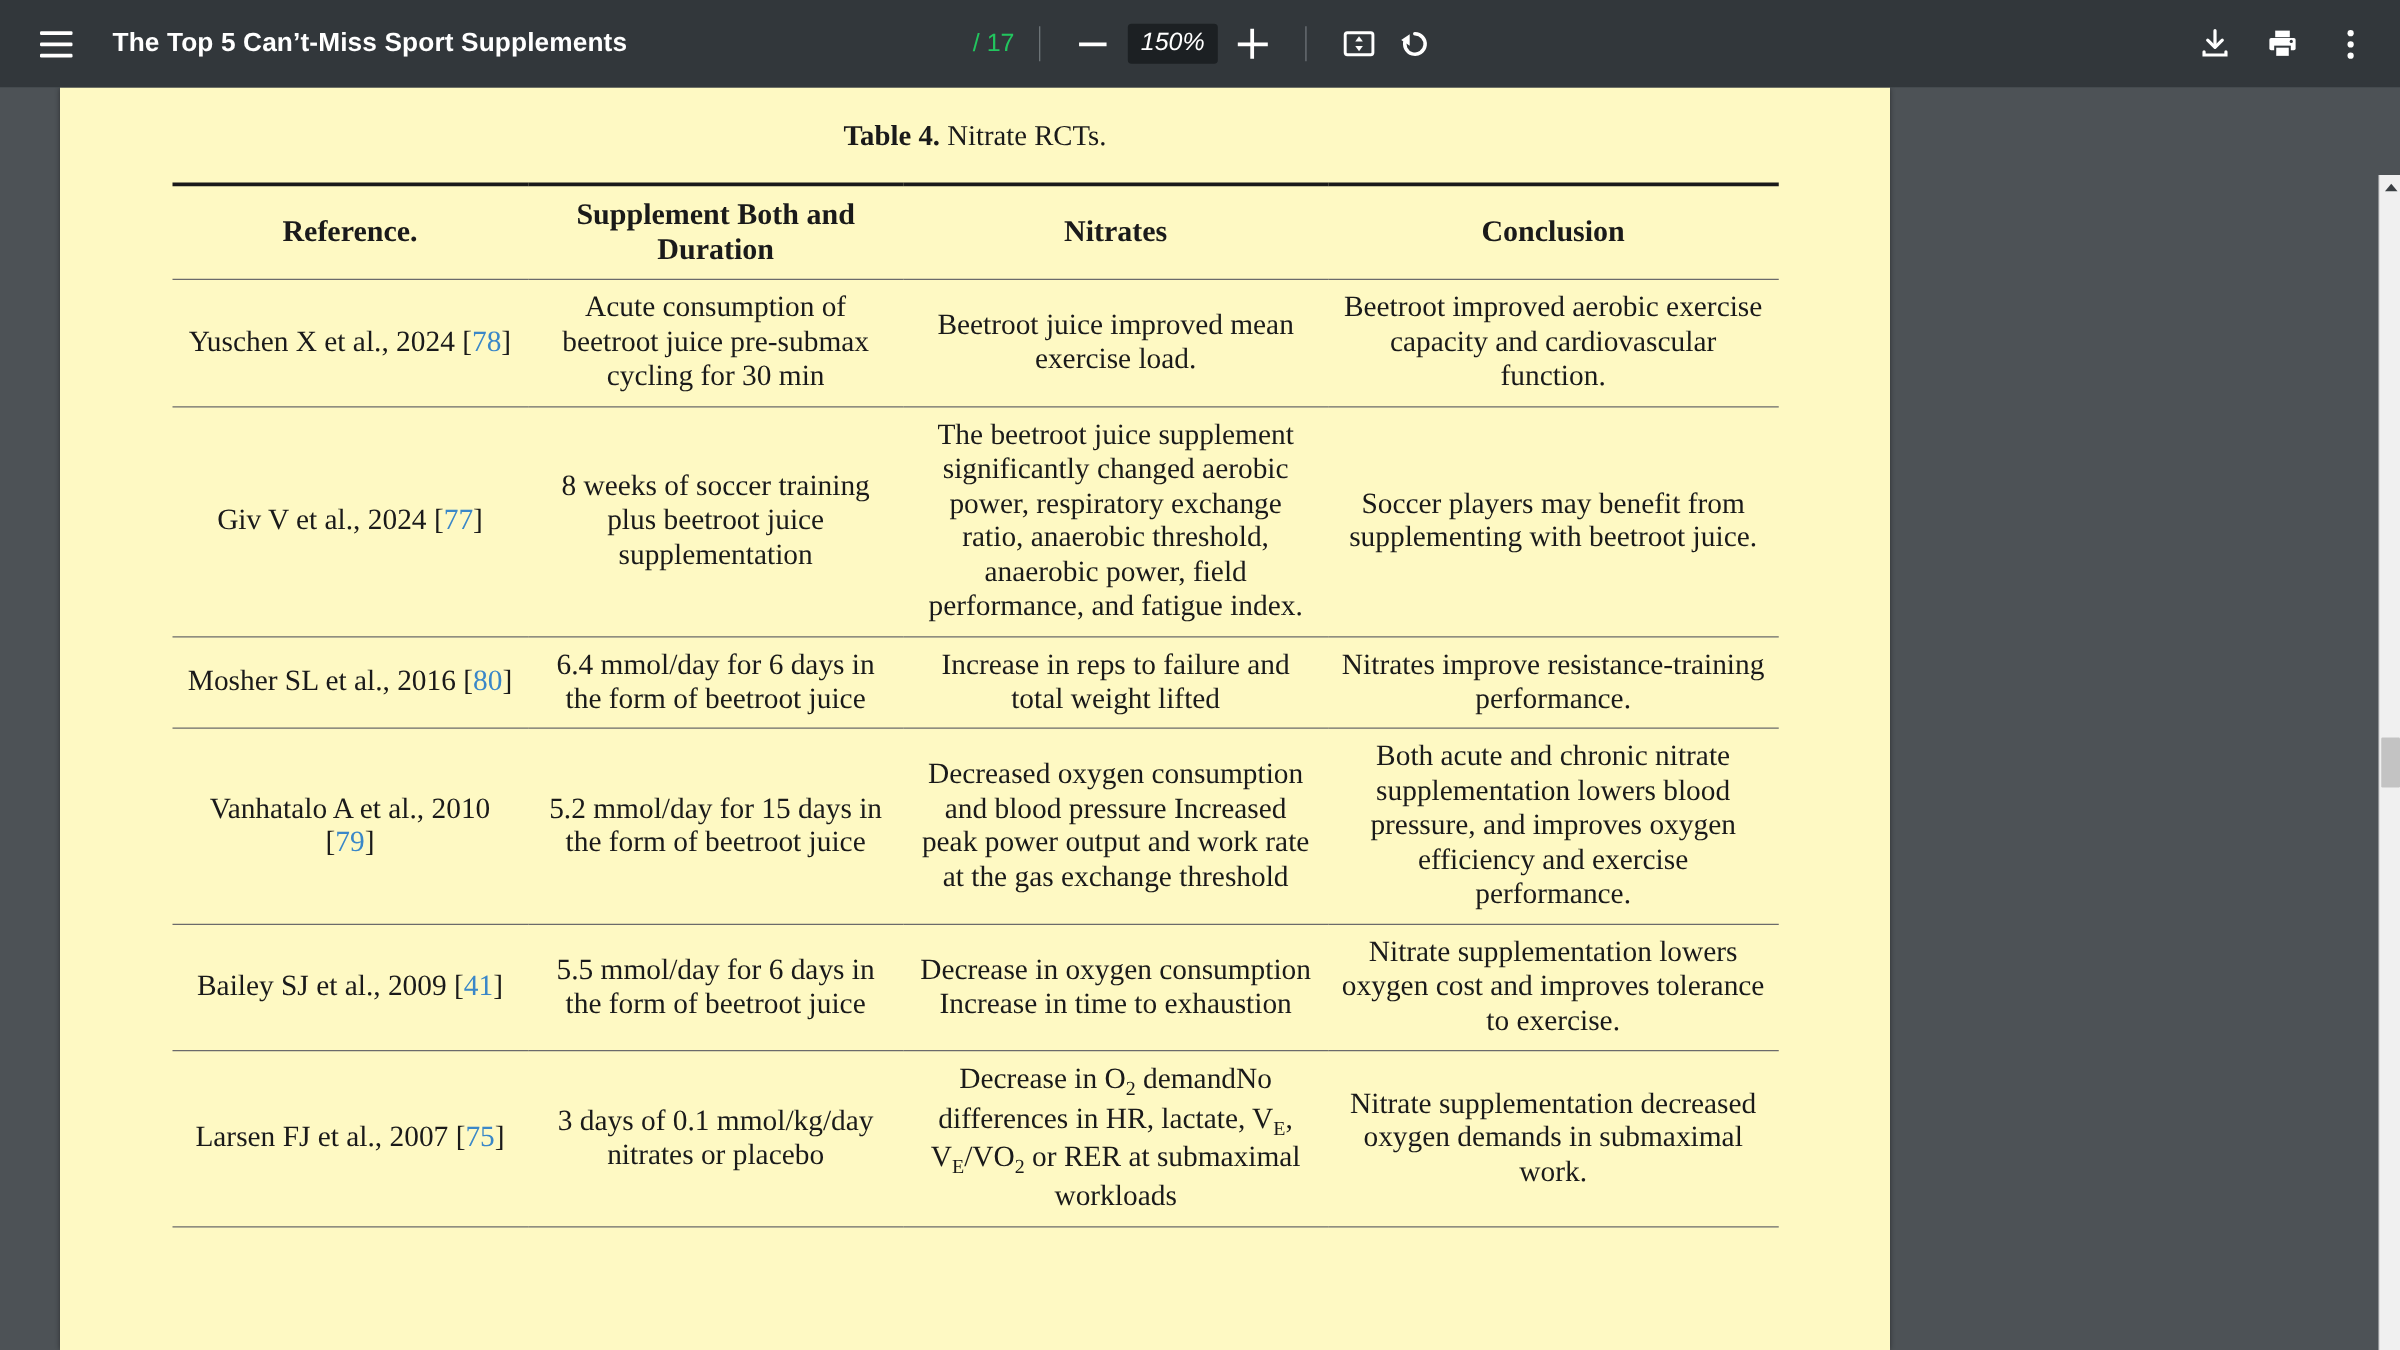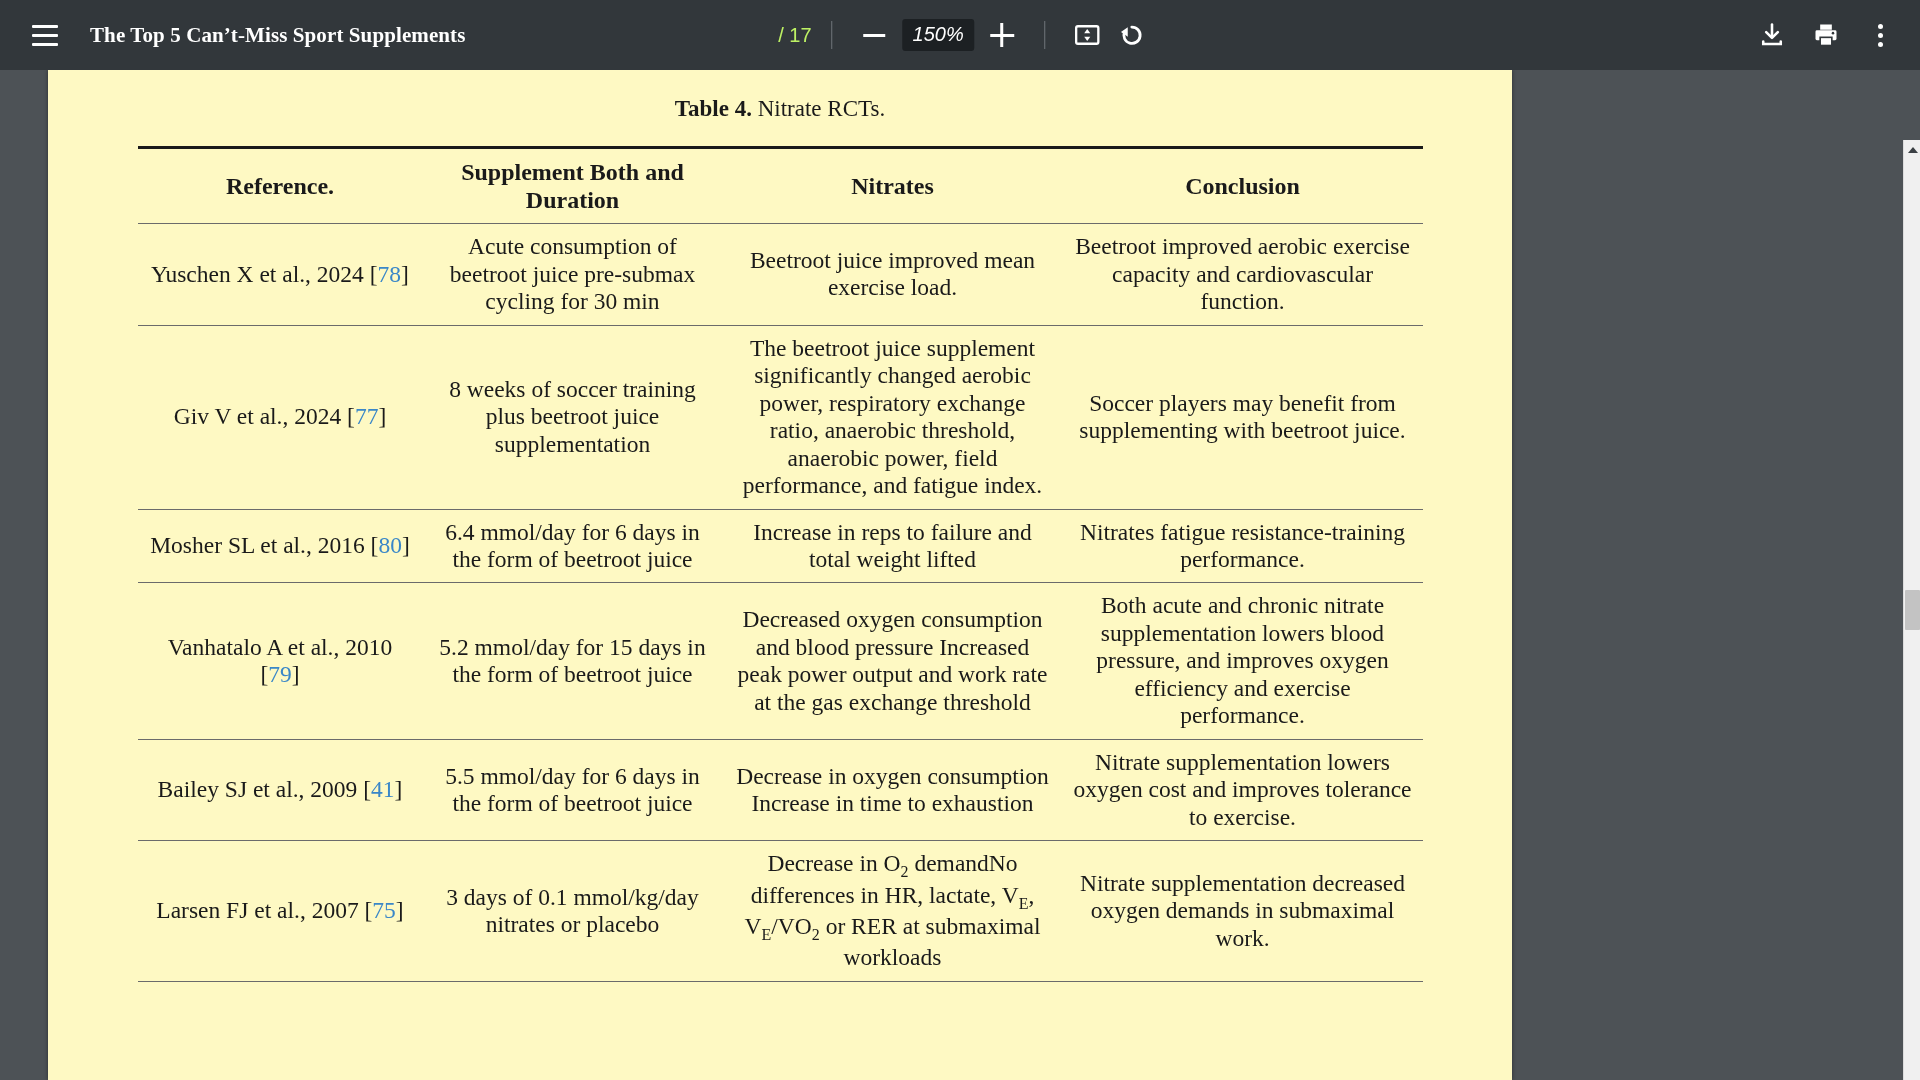--- a/index.html
+++ b/index.html
@@ -12,21 +12,21 @@
 
   
   #toolbar {
     position: absolute; top: 0; left: 0;
     width: 1920px; height: 70px;
     background: #32373b;
     display: flex; align-items: center;
     color: #ffffff;
     user-select: none;
   }
-  .tb-left { display: flex; align-items: center; padding-left: 22px; font-family: Liberation Serif, serif; }
+  .tb-left { display: flex; align-items: center; padding-left: 22px; }
   .menu-btn {
     width: 46px; height: 46px;
     display: flex; flex-direction: column; align-items: center; justify-content: center;
     gap: 6px; cursor: pointer; border-radius: 4px;
   }
   .menu-btn span { display: block; width: 26px; height: 3px; background: #fff; border-radius: 1px; }
   #doc-title {
     margin-left: 22px;
     font-size: 21px; font-weight: bold;
     letter-spacing: 0.1px;
@@ -41,21 +41,21 @@
     background: #1c2023;
     color: #fff;
     font-size: 20px;
     padding: 4px 11px 5px 11px;
     border-radius: 3px;
     min-width: 38px;
     text-align: center;
     border: none; outline: none;
     font-family: "Liberation Sans", sans-serif;
   }
-  .page-total { font-size: 20px; color: #bef264; margin-left: 11px; }
+  .page-total { font-size: 20px; color: #22c55e; margin-left: 11px; }
   .tb-sep {
     width: 1px; height: 28px; background: #70767b;
     margin: 0 20px;
   }
   .icon-btn {
     width: 44px; height: 44px;
     display: flex; align-items: center; justify-content: center;
     cursor: pointer; border-radius: 4px;
   }
   .zoom-box {
@@ -258,21 +258,21 @@
             <tr>
               <td class="col1">Giv V et al., 2024 [<span class="ref">77</span>]</td>
               <td class="col2">8 weeks of soccer training plus beetroot juice supplementation</td>
               <td class="col3">The beetroot juice supplement significantly changed aerobic power, respiratory exchange ratio, anaerobic threshold, anaerobic power, field performance, and fatigue index.</td>
               <td class="col4">Soccer players may benefit from supplementing with beetroot juice.</td>
             </tr>
             <tr>
               <td class="col1">Mosher SL et al., 2016 [<span class="ref">80</span>]</td>
               <td class="col2">6.4 mmol/day for 6 days in the form of beetroot juice</td>
               <td class="col3">Increase in reps to failure and total weight lifted</td>
-              <td class="col4">Nitrates fatigue resistance-training performance.</td>
+              <td class="col4">Nitrates improve resistance-training performance.</td>
             </tr>
             <tr>
               <td class="col1">Vanhatalo A et al., 2010 [<span class="ref">79</span>]</td>
               <td class="col2">5.2 mmol/day for 15 days in the form of beetroot juice</td>
               <td class="col3">Decreased oxygen consumption and blood pressure Increased peak power output and work rate at the gas exchange threshold</td>
               <td class="col4">Both acute and chronic nitrate supplementation lowers blood pressure, and improves oxygen efficiency and exercise performance.</td>
             </tr>
             <tr>
               <td class="col1">Bailey SJ et al., 2009 [<span class="ref">41</span>]</td>
               <td class="col2">5.5 mmol/day for 6 days in the form of beetroot juice</td>

